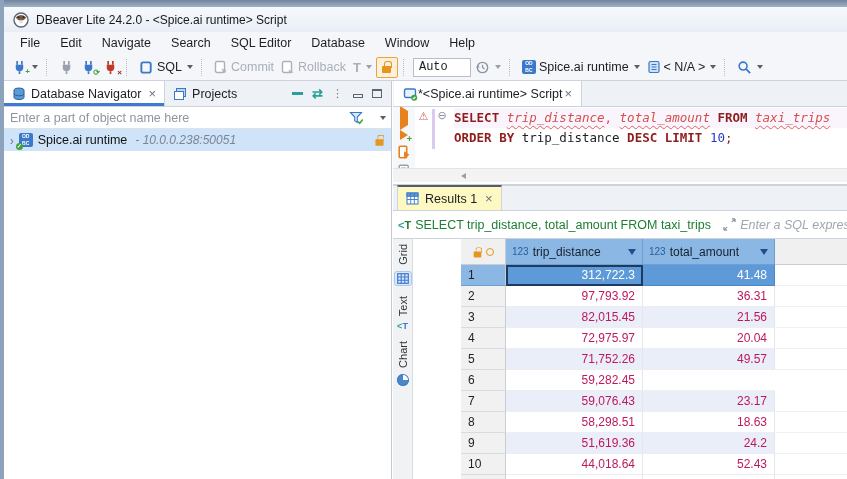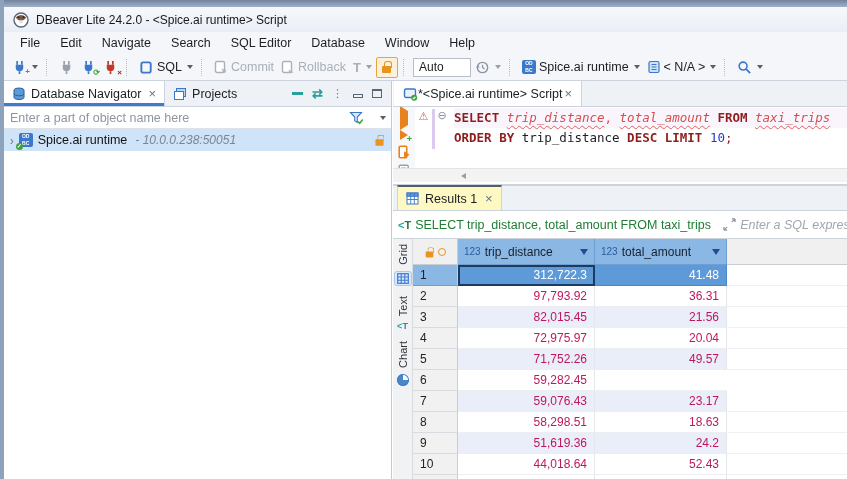--- a/index.html
+++ b/index.html
@@ -16,21 +16,21 @@
   .menubar { position:absolute; top:32px; left:4px; right:0; height:22px; background:#f4f6fa; display:flex; align-items:center; padding-left:6px; }
   .menu-item { padding:3px 10px; font-size:12.5px; cursor:default; }
 
   .toolbar { position:absolute; top:54px; left:4px; right:0; height:27px; background:#f4f6fa; border-bottom:1px solid #ccd3dc; display:flex; align-items:center; padding-left:5px; gap:1px; }
   .tb-btn { display:flex; align-items:center; gap:3px; padding:2px 3px; border-radius:2px; }
   .tb-sep { width:6px; height:17px; border-left:1px dotted #b4bcc7; margin:0 3px 0 4px; }
   .dd { width:0; height:0; border-left:3.5px solid transparent; border-right:3.5px solid transparent; border-top:4px solid #55606e; margin-left:2px; }
   .dd.gray { border-top-color:#9aa1ab; }
   .tb-label { font-size:12.5px; }
   .tb-label.disabled { color:#a9afb8; }
-  .combo { background:#fff; border:1px solid #b7bec9; width:58px; height:19px; display:flex; align-items:center; padding-left:5px; font-size:12px; }
+  .combo { background:#fff; border:1px solid #b7bec9; width:58px; height:19px; display:flex; align-items:center; padding-left:5px; font-size:12px;font-family:Liberation Mono, monospace; }
 
   
   .icon-rel { position:relative; display:inline-flex; }
   .mini-badge { position:absolute; font-size:8px; font-weight:bold; line-height:8px; }
   .lock { width:9px; height:7px; background:#e8951d; border-radius:1px; position:relative; margin-top:5px; display:inline-block; }
   .lock::before { content:""; position:absolute; top:-5px; left:1.5px; width:6px; height:6px; border:1.5px solid #e8951d; border-bottom:none; border-radius:3px 3px 0 0; }
   .lock-toggle { width:22px; height:21px; background:#fdf1dc; border:1px solid #e8a33d; border-radius:2px; display:flex; align-items:center; justify-content:center; }
   .odbc { width:14px; height:14px; background:#3b78c9; border-radius:2px; color:#fff; font-size:5px; font-weight:bold; text-align:center; line-height:7px; position:relative; flex:none; }
   .odbc .chk { position:absolute; left:-3px; bottom:-3px; width:7px; height:7px; background:#3da33d; border-radius:50%; color:#fff; font-size:6px; line-height:7px; font-weight:bold; }
 
@@ -98,21 +98,21 @@
 
   .results-body { position:absolute; top:158px; left:0; right:0; bottom:0; display:flex; overflow:hidden; }
   .side-strip { width:20px; background:#f1f2f4; border-right:1px solid #d8dbe0; display:flex; flex-direction:column; align-items:center; padding-top:5px; gap:4px; flex:none; }
   .vtab-label { writing-mode:vertical-rl; transform:rotate(180deg); font-size:11px; color:#2f3338; }
   .icon-box { width:18px; height:15px; background:#d9e8fa; border:1px solid #a9c8ec; border-radius:3px; display:flex; align-items:center; justify-content:center; margin:2px 0 6px; }
   .tt-icon { font-size:9px; font-weight:bold; color:#2aa198; margin:1px 0 6px; }
   .tt-icon .t2 { color:#3f7ad0; }
   .pie { width:12px; height:12px; border-radius:50%; background:conic-gradient(#ffffff 0deg 90deg, #4a86c8 90deg 360deg); box-shadow:0 0 0 1px #3f7ad0 inset; margin-top:2px; }
 
   .grid-area { flex:1; position:relative; overflow:hidden; background:#fff; }
-  .grid-header, .grid-row { display:grid; grid-template-columns:45px 137px 132px 1fr; }
+  .grid-header, .grid-row { display:grid; grid-template-columns:45px 137px 132px 1fr;margin-left:48px; }
   .grid-header { height:26px; }
   .corner { background:#f0f0f0; border-right:1px solid #c9cdd2; border-bottom:1px solid #c9cdd2; display:flex; align-items:center; justify-content:center; gap:4px; }
   .corner .lock { transform:scale(.85); }
   .circ { width:8px; height:8px; border:1.5px solid #e8951d; border-radius:50%; }
   .col-header { background:#8ab7e4; border-right:1px solid #6f9fd0; border-bottom:1px solid #6f9fd0; display:flex; align-items:center; gap:4px; padding:0 6px; color:#16202c; font-size:12px; }
   .col-type { font-size:10px; color:#2b5d9e; }
   .sort { margin-left:auto; width:0; height:0; border-left:4.5px solid transparent; border-right:4.5px solid transparent; border-top:6px solid #1f4e8c; }
   .header-rest { background:#f0f0f0; border-bottom:1px solid #c9cdd2; }
 
   .grid-row { height:21px; line-height:20px; }

